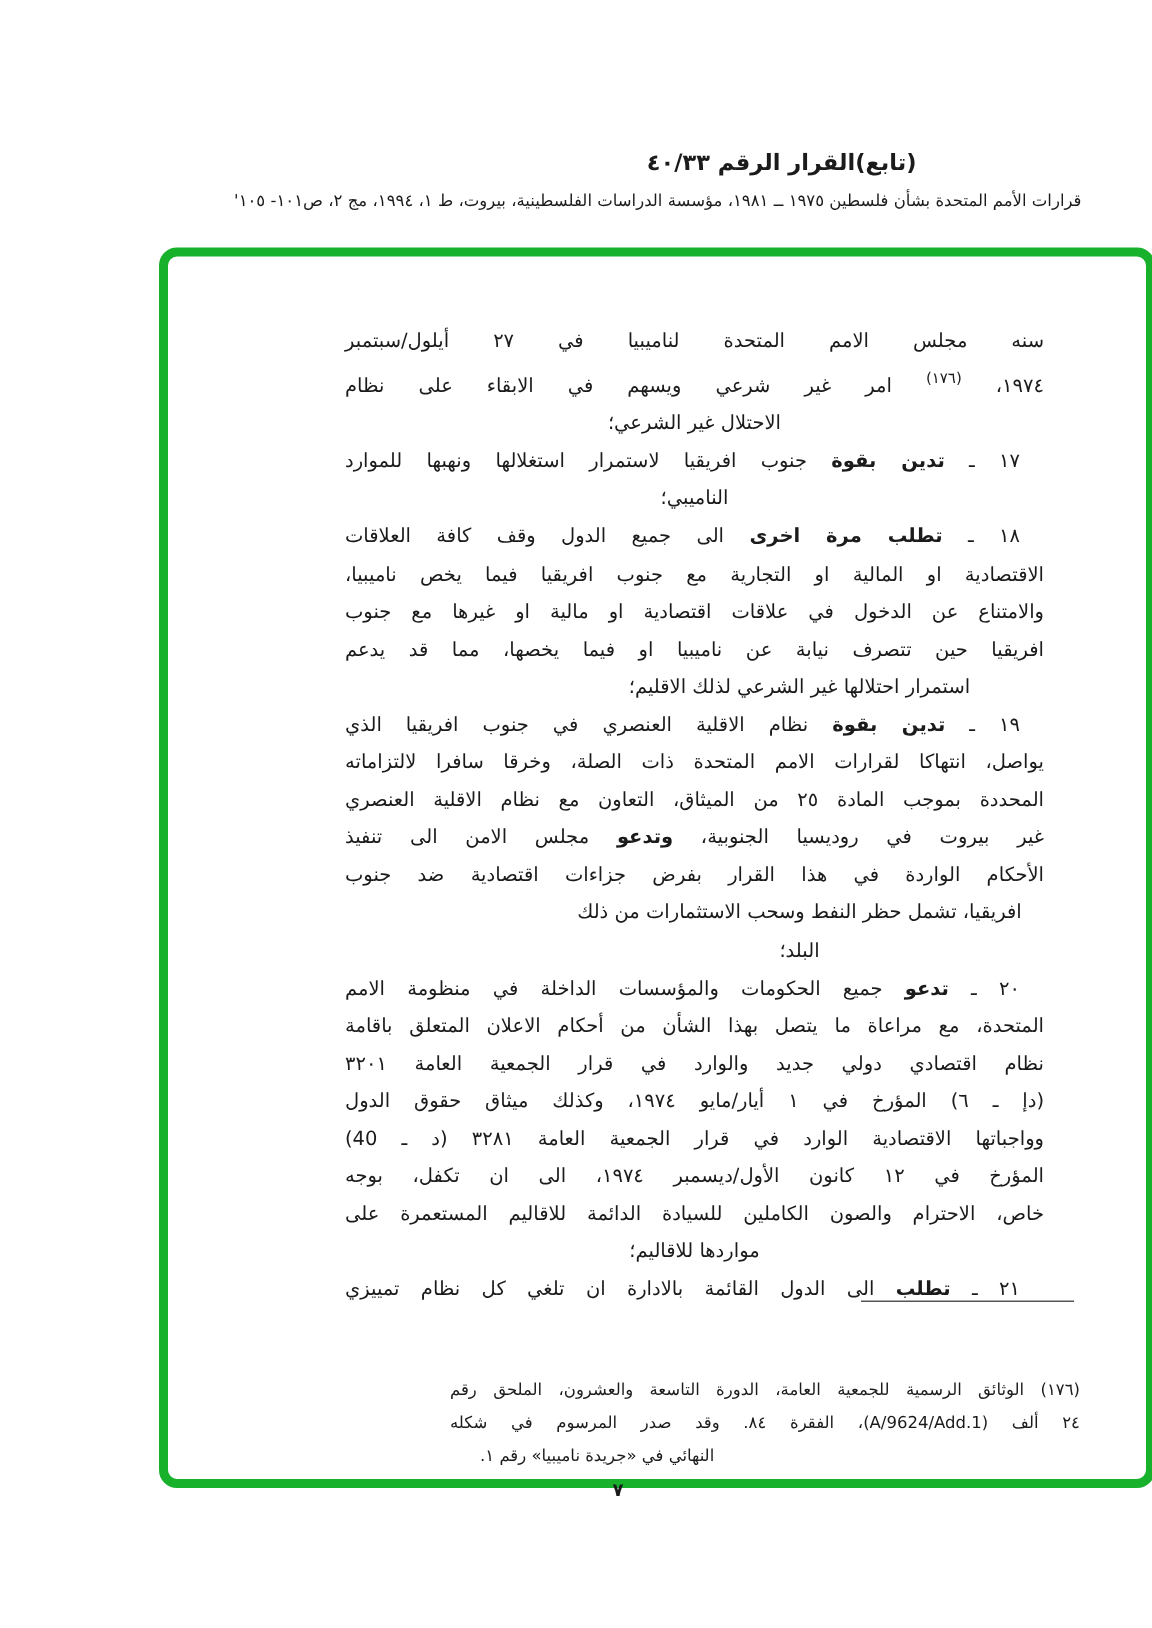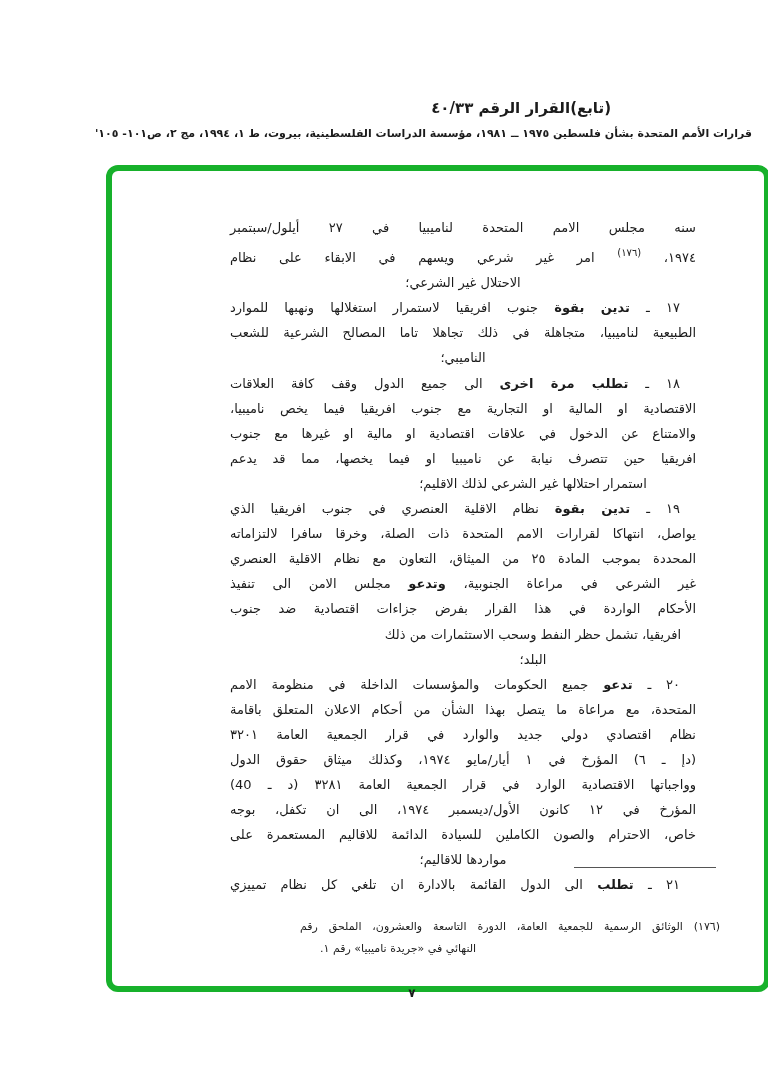--- a/index.html
+++ b/index.html
@@ -7,22 +7,22 @@
     position:relative; width:712px; height:1085px;
     background:#ffffff; overflow:hidden;
     font-family:"DejaVu Sans", sans-serif;
     direction:rtl; color:#1b1b1b;
   }
   .doc-title {
     position:absolute; top:99px; right:157px;
     font-size:15px; font-weight:bold; white-space:nowrap;
   }
   .doc-source {
-    position:absolute; top:127px; right:16px;
-    font-size:11px; font-weight:bold; white-space:nowrap;
+    position:absolute; top:127px; right:47px;
+    font-size:11px; font-weight:normal; white-space:nowrap;
   }
   .res-box {
     position:absolute; left:50px; top:165px;
     width:652px; height:815px;
     border:6px solid #404040; border-radius:12px;
     background:#ffffff;
   }
   .res-text {
     position:absolute; top:44px; right:68px; width:466px;
     font-size:13px; line-height:25.1px;
@@ -65,42 +65,41 @@
         <span class="fnref">(١٧٦)</span>
         <span>امر غير شرعي ويسهم في الابقاء على نظام</span>
       </div>
       <div class="ln-c">الاحتلال غير الشرعي؛</div>
 
       <div class="ln indent">
         <span>١٧ ـ</span>
         <b>تدين بقوة</b>
         <span>جنوب افريقيا لاستمرار استغلالها ونهبها للموارد</span>
       </div>
-      <div class="ln">الطبيعية لناميبيا، متجاهلة في ذلك تجاهلا تاما المصالح الشرعية للشعب</div>
       <div class="ln-c">الناميبي؛</div>
 
       <div class="ln indent">
         <span>١٨ ـ</span>
         <b>تطلب مرة اخرى</b>
         <span>الى جميع الدول وقف كافة العلاقات</span>
       </div>
       <div class="ln">الاقتصادية او المالية او التجارية مع جنوب افريقيا فيما يخص ناميبيا،</div>
       <div class="ln">والامتناع عن الدخول في علاقات اقتصادية او مالية او غيرها مع جنوب</div>
       <div class="ln">افريقيا حين تتصرف نيابة عن ناميبيا او فيما يخصها، مما قد يدعم</div>
       <div class="ln-cl">استمرار احتلالها غير الشرعي لذلك الاقليم؛</div>
 
       <div class="ln indent">
         <span>١٩ ـ</span>
         <b>تدين بقوة</b>
         <span>نظام الاقلية العنصري في جنوب افريقيا الذي</span>
       </div>
       <div class="ln">يواصل، انتهاكا لقرارات الامم المتحدة ذات الصلة، وخرقا سافرا لالتزاماته</div>
       <div class="ln">المحددة بموجب المادة ٢٥ من الميثاق، التعاون مع نظام الاقلية العنصري</div>
       <div class="ln">
-        <span>غير الشرعي في مراعاة الجنوبية،</span>
+        <span>غير بيروت في روديسيا الجنوبية،</span>
         <b>وتدعو</b>
         <span>مجلس الامن الى تنفيذ</span>
       </div>
       <div class="ln">الأحكام الواردة في هذا القرار بفرض جزاءات اقتصادية ضد جنوب</div>
       <div class="ln-cl">افريقيا، تشمل حظر النفط وسحب الاستثمارات من ذلك البلد؛</div>
 
       <div class="ln indent">
         <span>٢٠ ـ</span>
         <b>تدعو</b>
         <span>جميع الحكومات والمؤسسات الداخلة في منظومة الامم</span>
@@ -118,20 +117,21 @@
         <b>تطلب</b>
         <span>الى الدول القائمة بالادارة ان تلغي كل نظام تمييزي</span>
       </div>
 
     </div>
 
     <div class="fn-sep"></div>
 
     <div class="footnote">
       <div class="ln">(١٧٦) الوثائق الرسمية للجمعية العامة، الدورة التاسعة والعشرون، الملحق رقم</div>
+      <div class="ln">٢٤ ألف (A/9624/Add.1)، الفقرة ٨٤. وقد صدر المرسوم في شكله</div>
       <div class="ln-l">النهائي في «جريدة ناميبيا» رقم ١.</div>
     </div>
 
   </div>
 
   <div class="page-num">٧</div>
 
 </div>
 
 </body></html>

